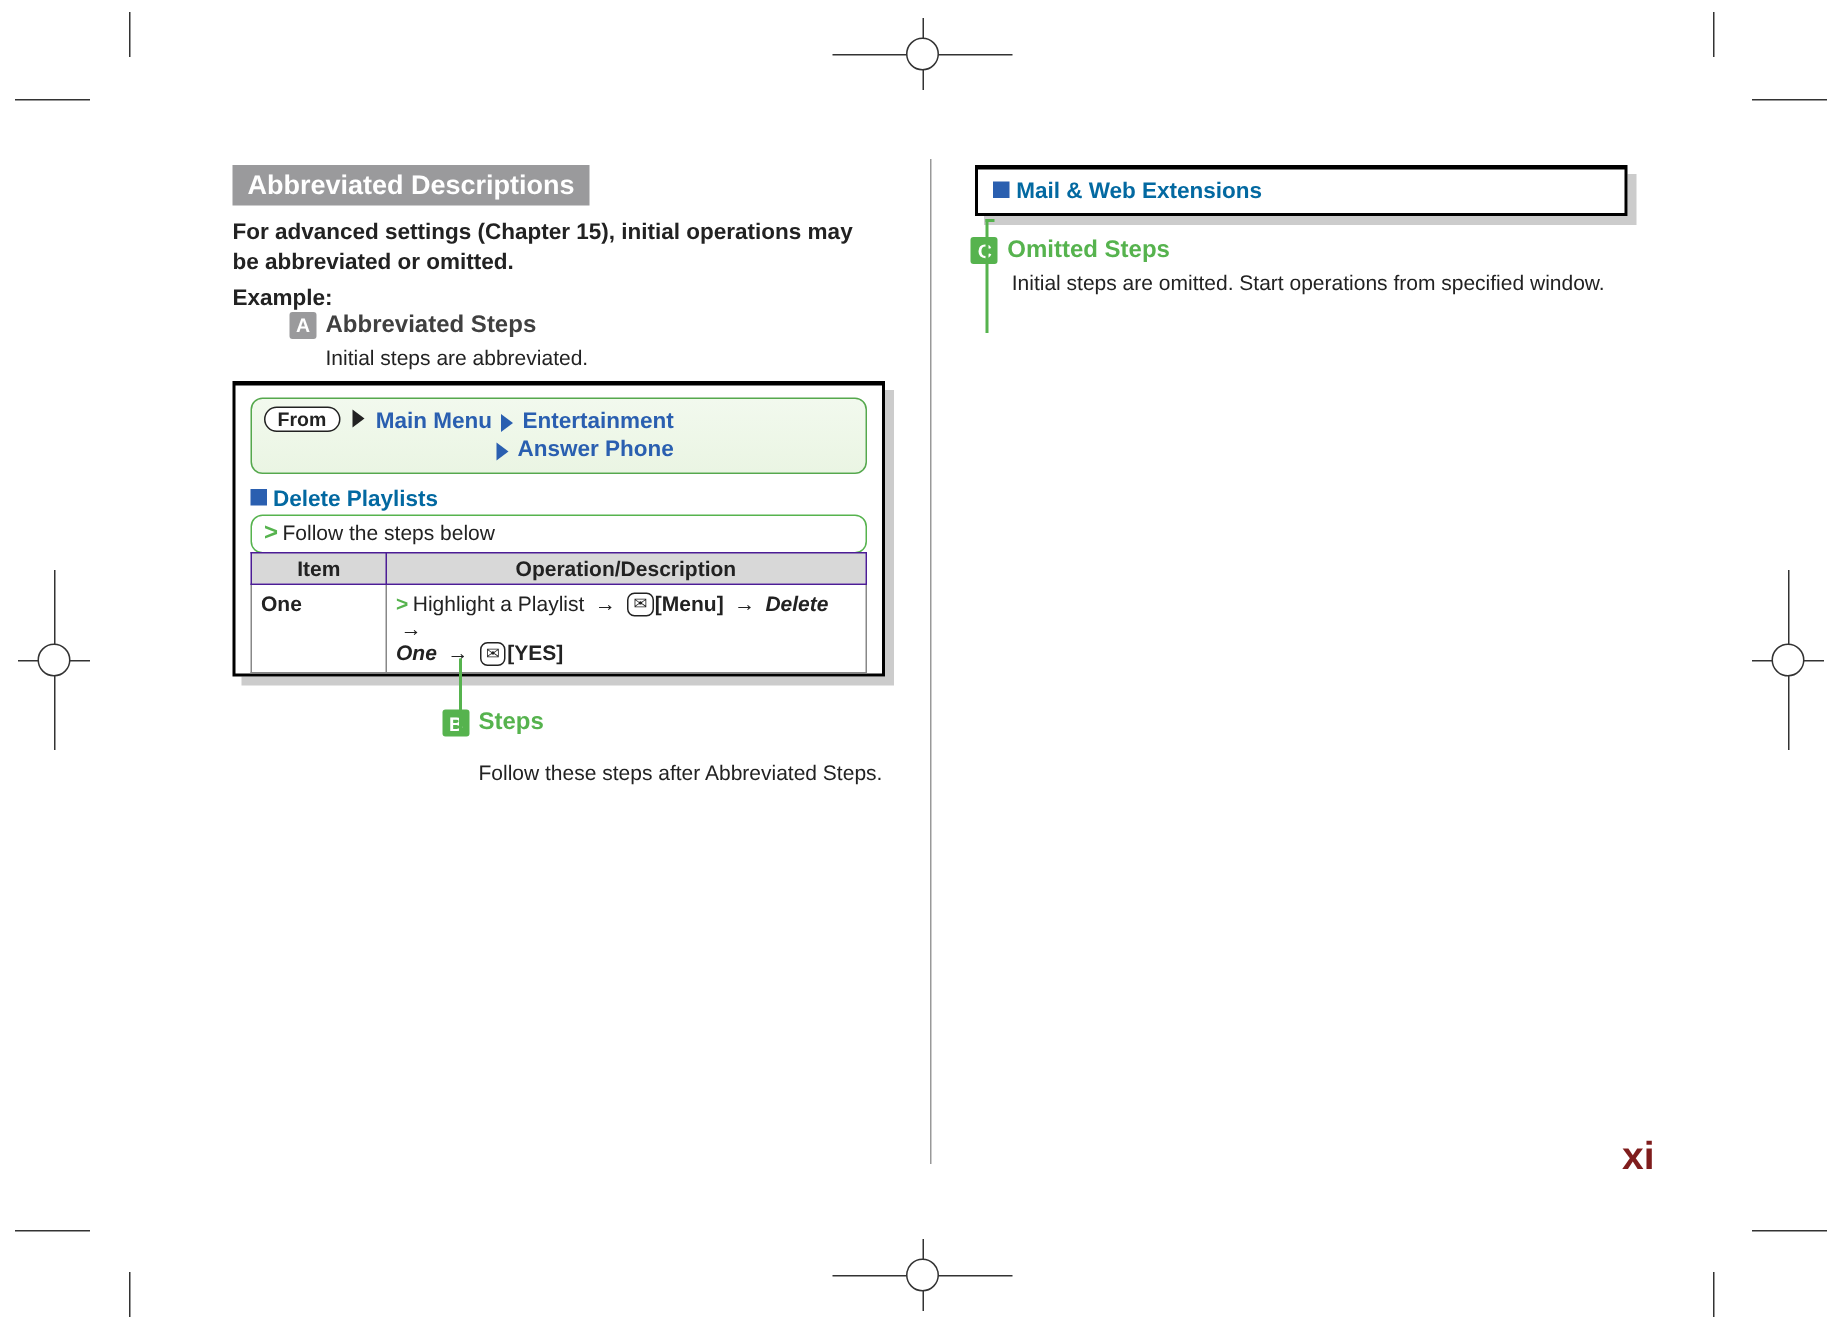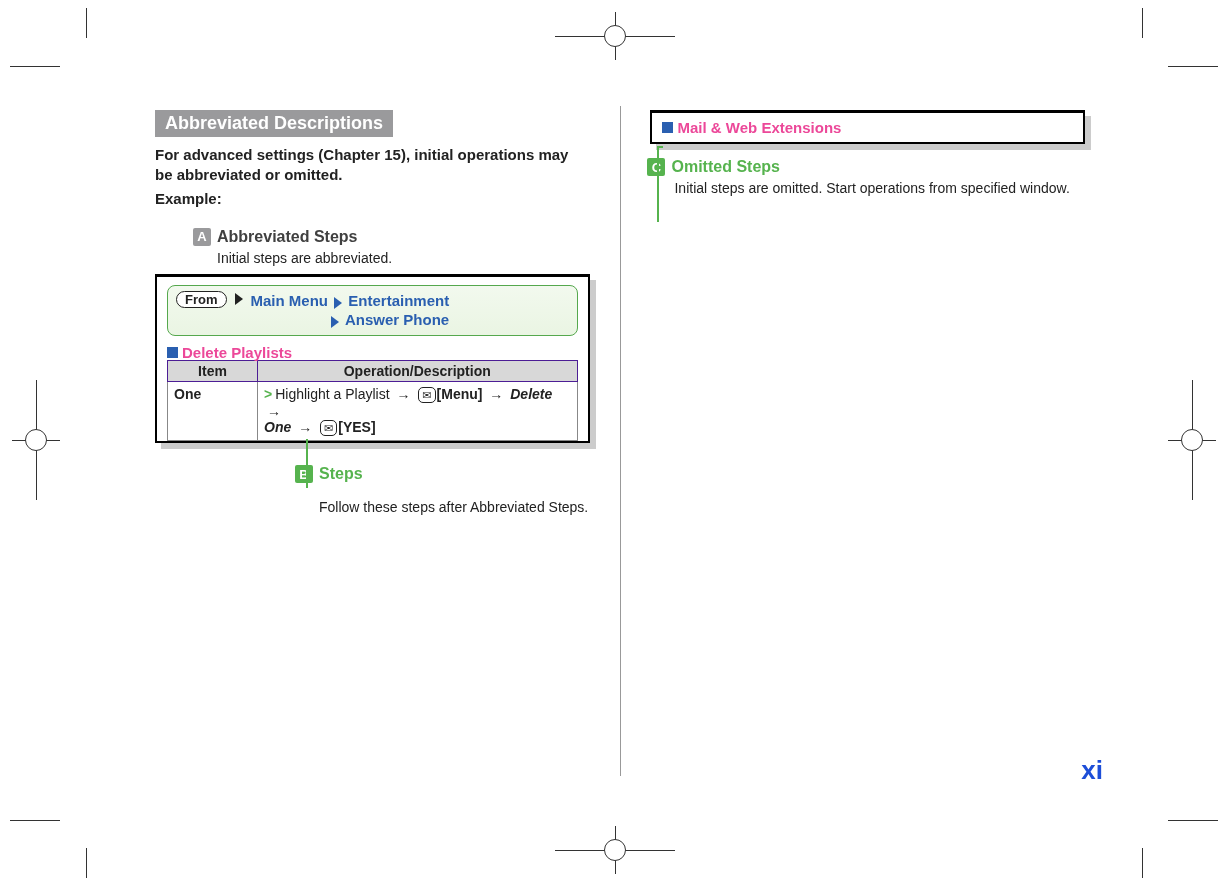--- a/index.html
+++ b/index.html
@@ -50,21 +50,21 @@
   }
   .intro {
     font-weight: bold;
     font-size: 15px;
     line-height: 1.35;
     margin-bottom: 4px;
   }
   .example-label {
     font-weight: bold;
     font-size: 15px;
-    margin-bottom: 21px;
+    margin-bottom: 1px;
   }
 
   .callout-row {
     display: flex;
     align-items: flex-start;
     margin-left: 38px;
     margin-bottom: 4px;
   }
   .badge {
     display: inline-flex;
@@ -151,21 +151,21 @@
   .sq {
     display: inline-block;
     width: 11px; height: 11px;
     background: #2a5fb0;
     margin-right: 4px;
     vertical-align: baseline;
   }
   .panel-heading {
     font-weight: bold;
     font-size: 15px;
-    color: #ec4899;
+    color: #0369a1;
   }
   .green-rounded {
     border: 1.5px solid #56b34e;
     border-radius: 8px;
     padding: 3px 8px;
     margin-top: 2px;
   }
   .gt {
     color: #56b34e;
     font-weight: bold;
@@ -231,21 +231,21 @@
     height: 2px;
     background: #56b34e;
   }
 
   .page-num {
     position: absolute;
     right: 125px;
     top: 755px;
     font-size: 26px;
     font-weight: bold;
-    color: #1d4ed8;
+    color: #7f1d1d;
   }
 </style>
 </head>
 <body>
 
 <div class="reg-mark">
   <div class="reg-cross-h" style="left:555px; top:36px; width:120px;"></div>
   <div class="reg-cross-v" style="left:615px; top:12px; height:48px;"></div>
   <div class="reg-circle" style="left:604px; top:25px;"></div>
 </div>
@@ -300,20 +300,23 @@
               <span>Main Menu</span>
               <span class="tri blue"></span>
               <span>Entertainment</span><br>
               <span class="tri blue"></span>
               <span>Answer Phone</span>
             </span>
           </div>
 
           <div class="panel-heading">
             <span class="sq"></span><span>Delete Playlists</span>
+          </div>
+          <div class="green-rounded">
+            <span class="gt">&gt;</span><span class="follow-steps">Follow the steps below</span>
           </div>
 
           <table class="steps">
             <tbody>
                 <tr>
               <th>Item</th>
               <th>Operation/Description</th>
             </tr>
             <tr>
               <td>One</td>

